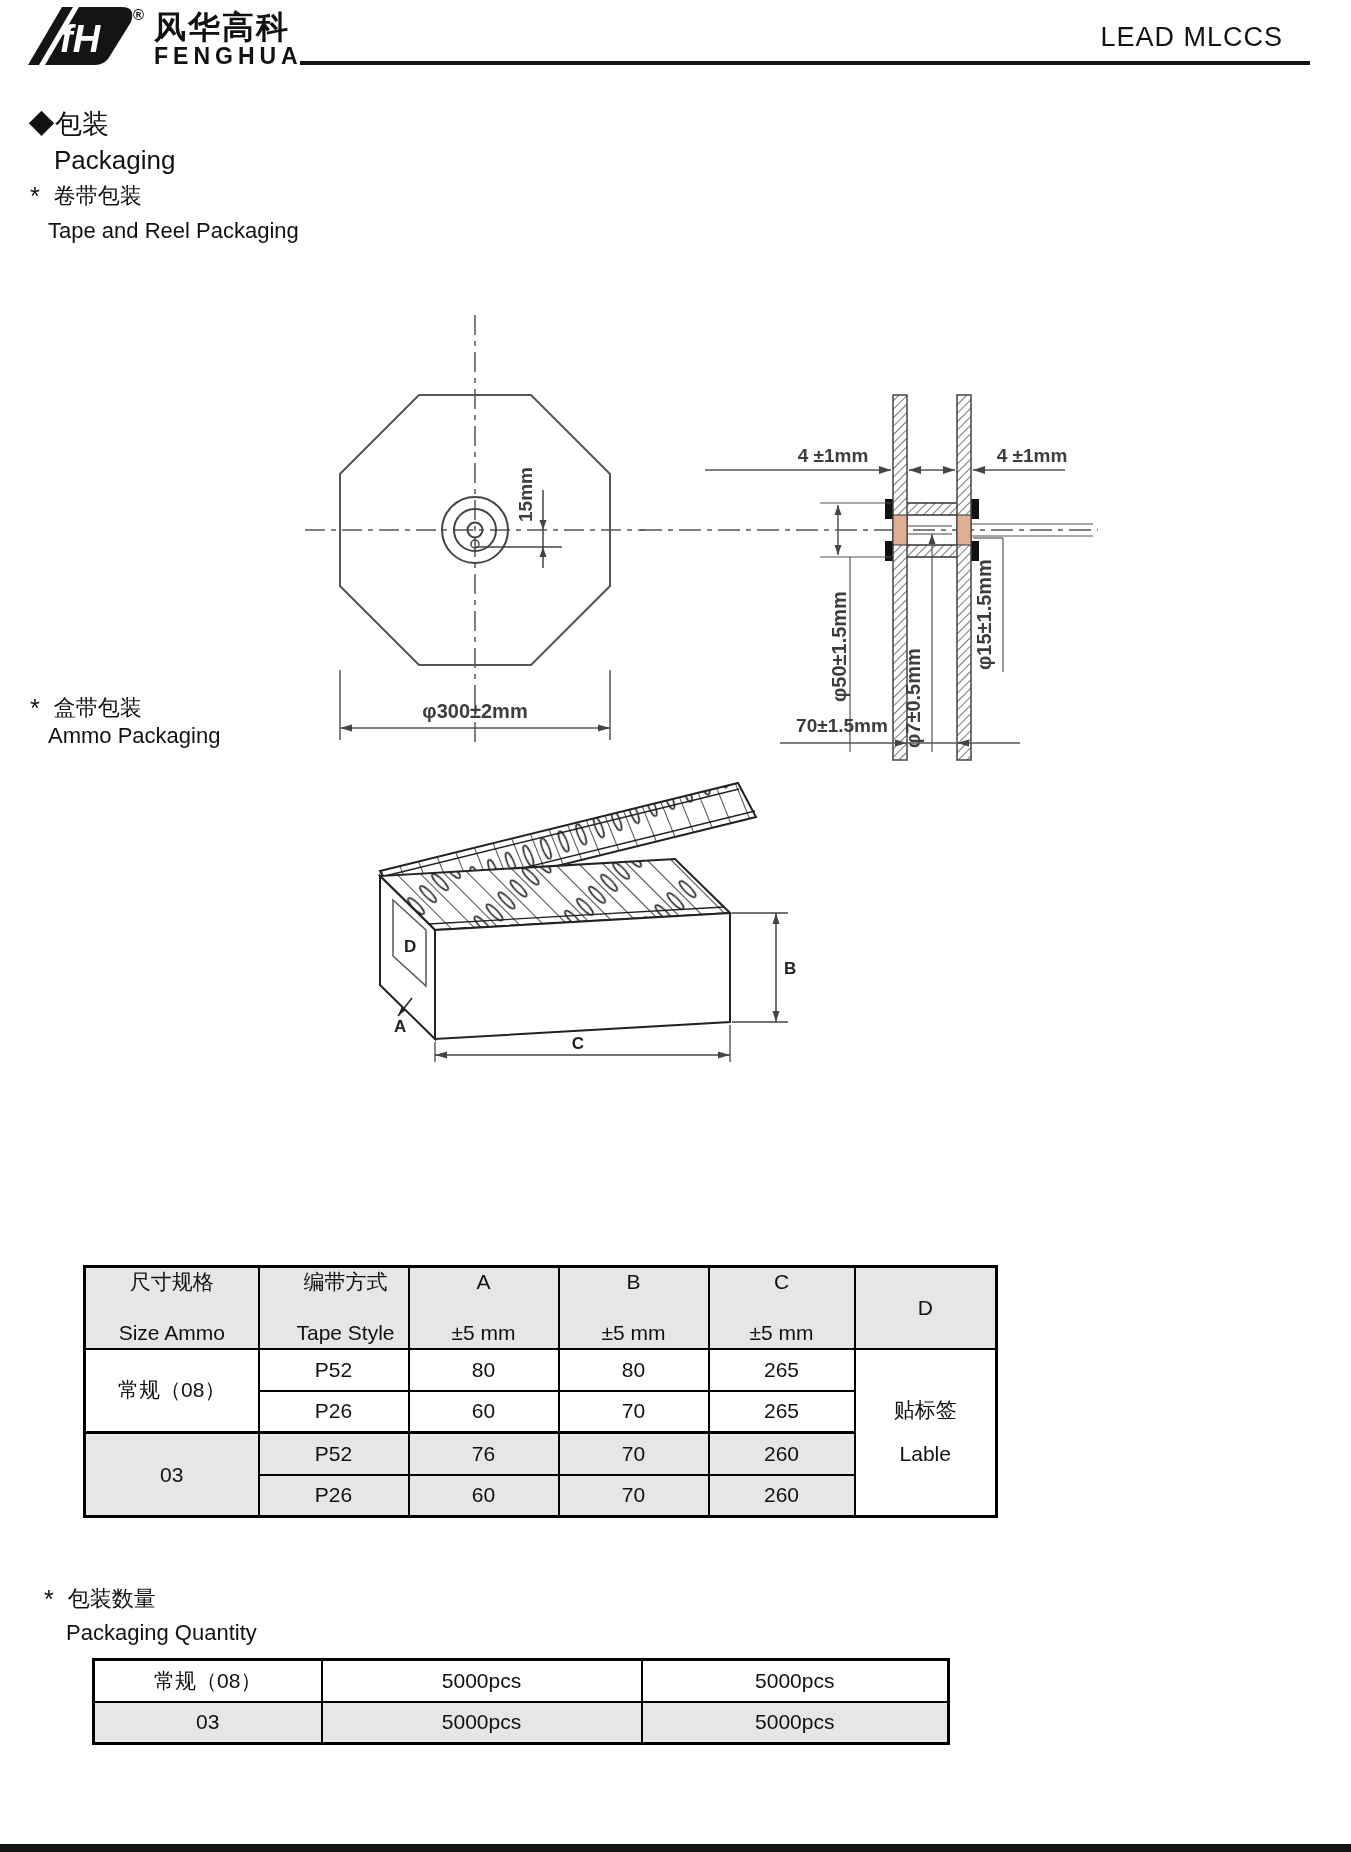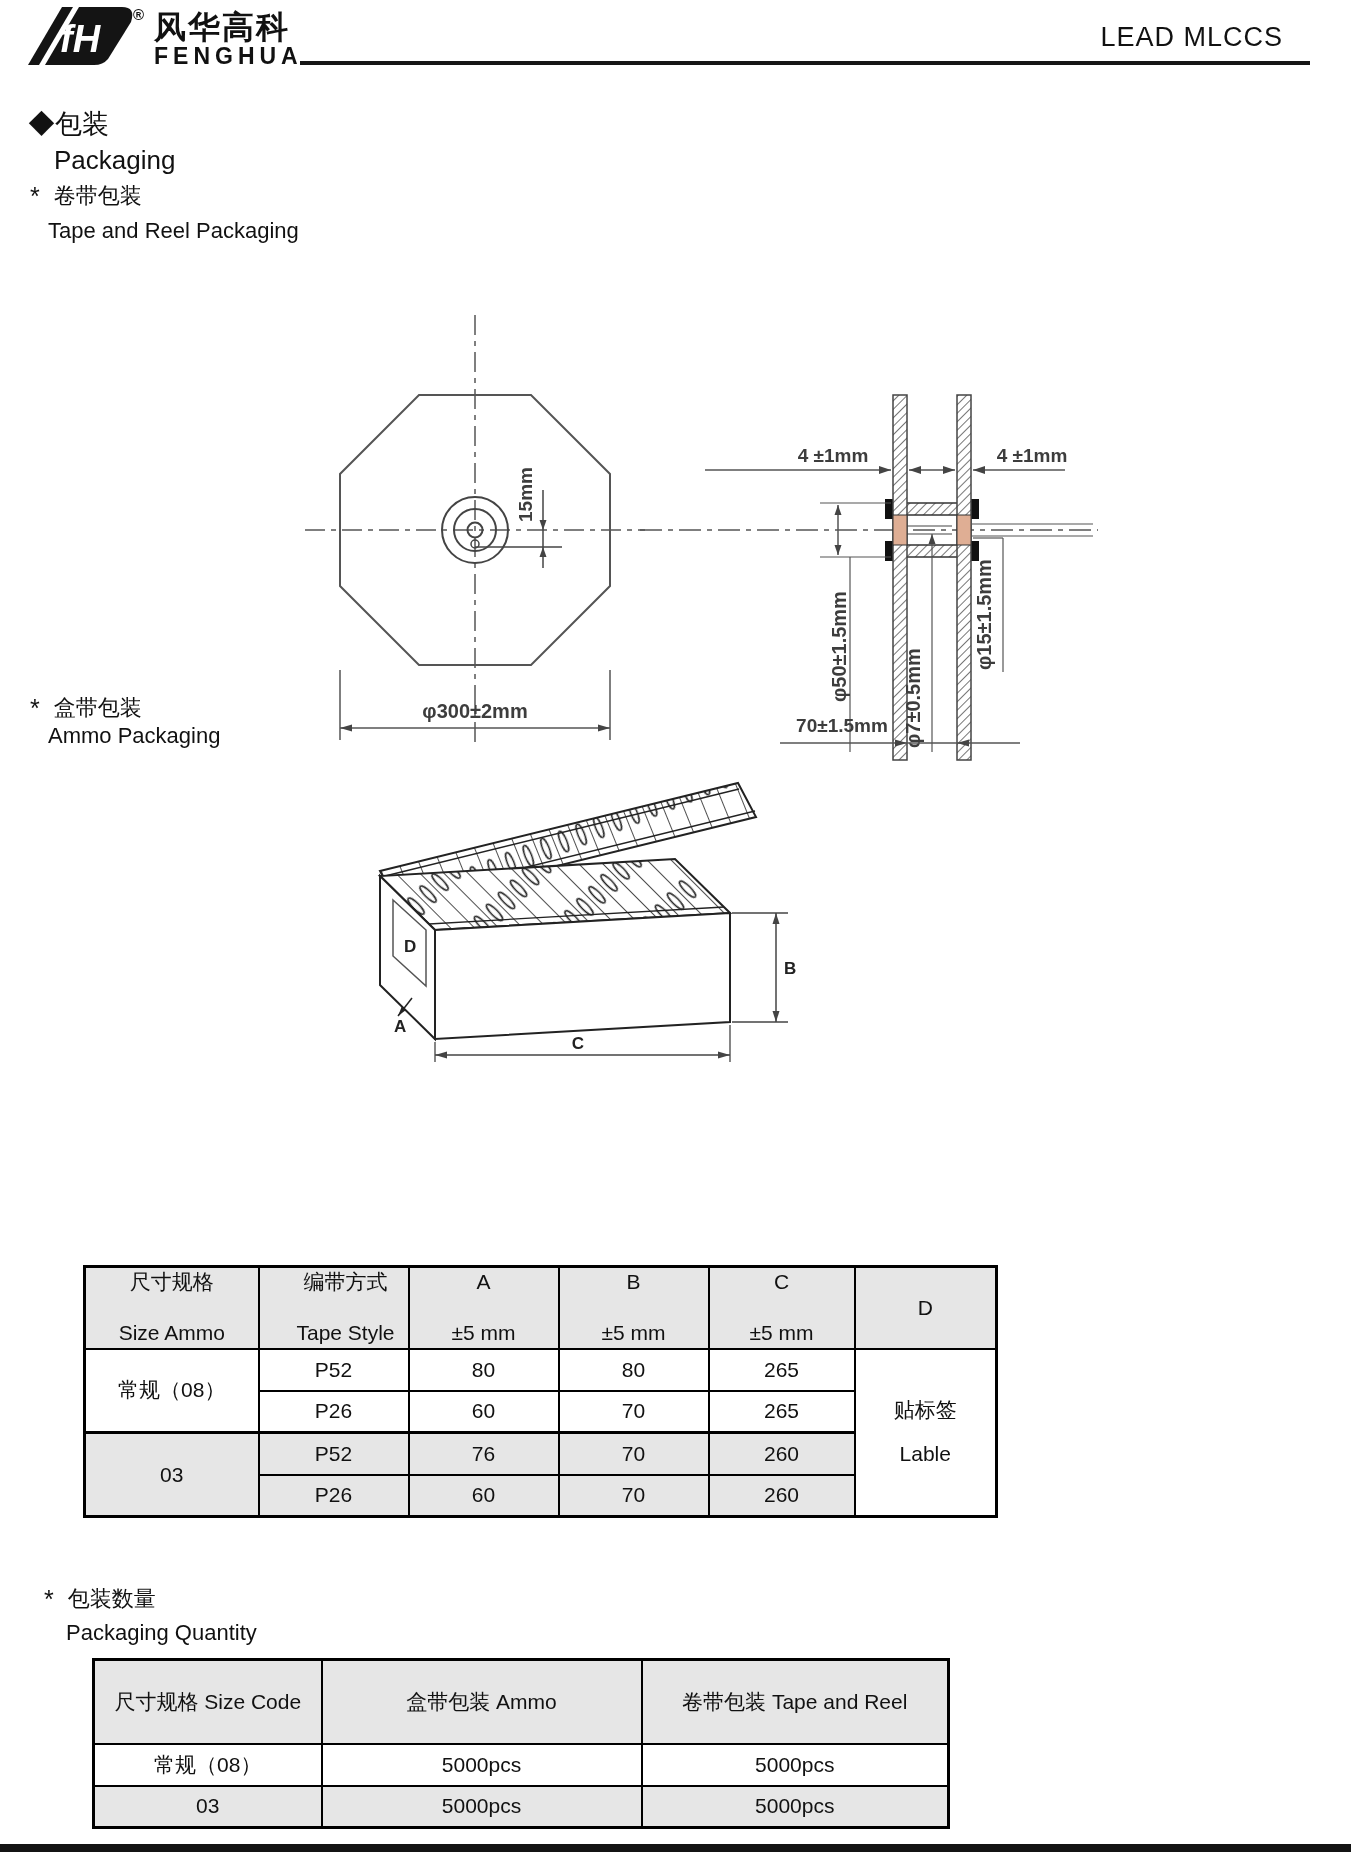--- a/index.html
+++ b/index.html
@@ -294,25 +294,20 @@
   </div>
   <div class="abs sub-en" style="left:66px; top:1620px;">Packaging Quantity</div>
 
   <table class="qtable abs" style="left:92px; top:1658px; width:855px;">
     <colgroup>
       <col style="width:228px">
         <col style="width:320px">
         <col style="width:307px">
     </colgroup>
     <tbody>
-    <tr style="height:84px">
-      <td class="shade">尺寸规格 Size Code</td>
-      <td class="shade">盒带包装 Ammo</td>
-      <td class="shade">卷带包装 Tape and Reel</td>
-    </tr>
     <tr style="height:42px">
       <td>常规（08）</td>
       <td>5000pcs</td>
       <td>5000pcs</td>
     </tr>
     <tr style="height:42px">
       <td class="shade">03</td>
       <td class="shade">5000pcs</td>
       <td class="shade">5000pcs</td>
     </tr>

